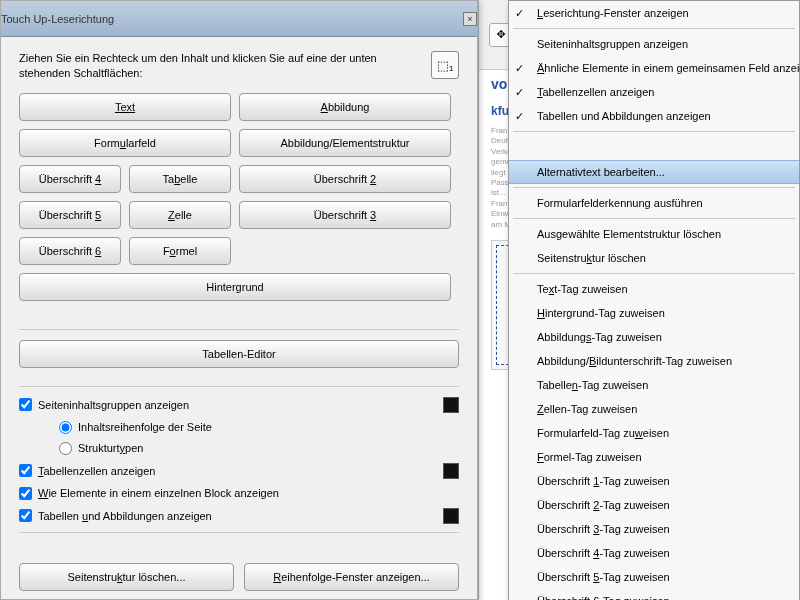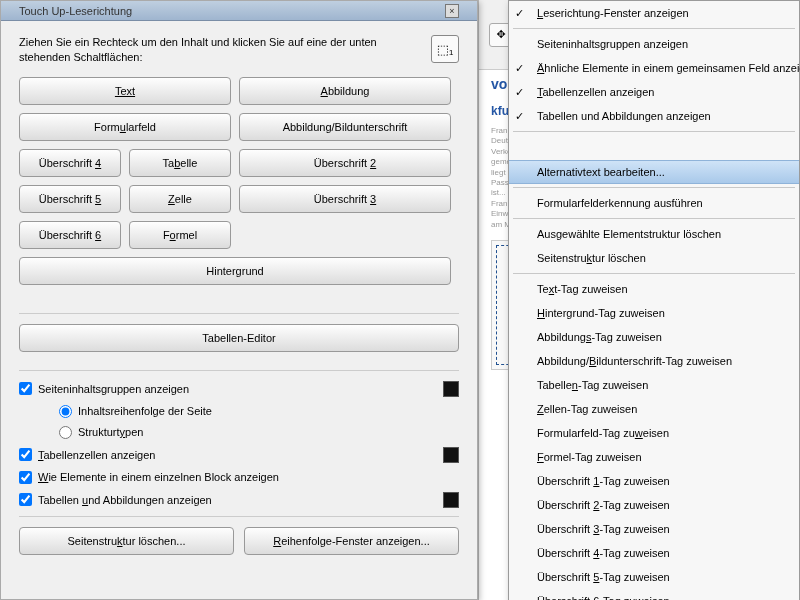--- a/index.html
+++ b/index.html
@@ -6,23 +6,23 @@
   body { background: #e8e8e8; width: 800px; height: 600px; overflow: hidden; position: relative; }
 
   
   .dialog {
     position: absolute; left: 0; top: 0; width: 478px; height: 600px;
     background: #f0f0f0; border: 1px solid #aaa;
     box-shadow: 2px 2px 6px rgba(0,0,0,.25);
     display: flex; flex-direction: column;
   }
   .titlebar {
-    height: 20px; background: linear-gradient(#bfcfe0,#9fb5cf);
+    height: 36px; background: linear-gradient(#bfcfe0,#9fb5cf);
     display: flex; align-items: center; justify-content: space-between;
-    padding: 0 18px; border-bottom: 1px solid #7a8da6; color: #333;
+    padding: 0 0; border-bottom: 1px solid #7a8da6; color: #333;
   }
   .titlebar .close { width: 14px; height: 14px; border: 1px solid #777; background: #ddd; font-size: 9px; text-align: center; line-height: 12px; cursor: pointer; }
 
   .dialog-body { flex: 1; padding: 14px 18px 4px; overflow: hidden; }
 
   .instr-row { display: flex; gap: 6px; align-items: flex-start; margin-bottom: 12px; }
   .instruction { flex: 1; line-height: 1.35; }
   .rect-icon { width: 28px; height: 28px; border: 1px solid #888; border-radius: 3px; background: #fafafa; display:flex; align-items:center; justify-content:center; font-size: 13px;}
 
   .btn {
@@ -42,21 +42,21 @@
 
   .full-btn { width: 100%; }
 
   .check-row { display: flex; align-items: center; gap: 6px; margin: 8px 0; }
   .check-row.indent { margin-left: 40px; }
   .color-swatch { width: 16px; height: 16px; background: #111; margin-left: auto; border: 1px solid #555; }
 
   input[type=checkbox], input[type=radio] { width: 13px; height: 13px; }
 
   .bottom-row { display: flex; gap: 10px; margin-top: 10px; }
-  .bottom-row .btn { flex: 1; }
+  .bottom-row .btn { flex: 1; margin-top: 20px; }
 
   .u { text-decoration: underline; }
 
   
   .doc-bg {
     position: absolute; left: 478px; top: 0; right: 0; bottom: 0;
     background: #fff; border-left: 1px solid #bbb;
   }
   .doc-toolbar {
     height: 70px; border-bottom: 1px solid #ccc; background: #f0f0f0;
@@ -119,21 +119,21 @@
       <div class="btn wide2">
           <span class="u">Text</span>
         </div>
       <div class="btn">
           <span><span class="u">A</span>bbildung</span>
         </div>
 
       <div class="btn wide2">
           <span>Form<span class="u">u</span>larfeld</span>
         </div>
-      <div class="btn">Abbildung/Bildunterschrift</div>
+      <div class="btn">Abbildung/Elementstruktur</div>
 
       <div class="btn">
           <span>Überschrift <span class="u">4</span></span>
         </div>
       <div class="btn">
           <span>Ta<span class="u">b</span>elle</span>
         </div>
 
       <div class="btn">
           <span>Überschrift <span class="u">2</span></span>

